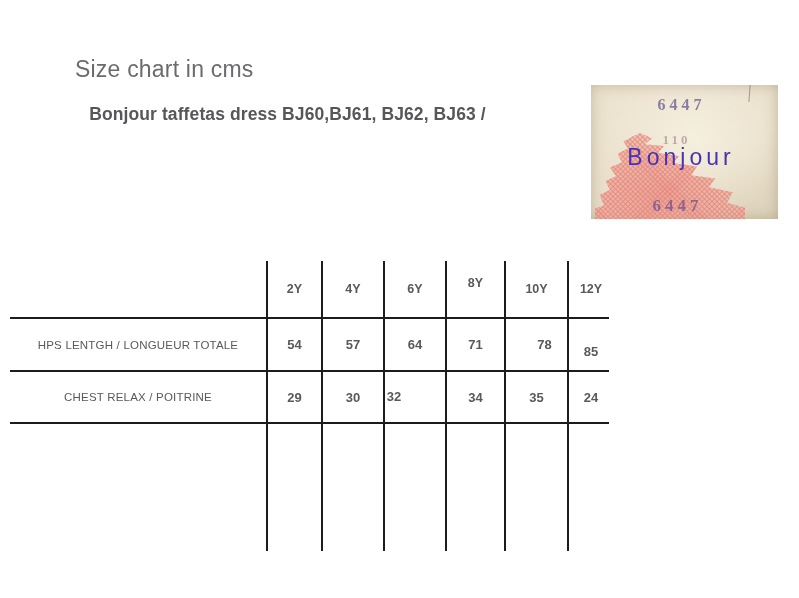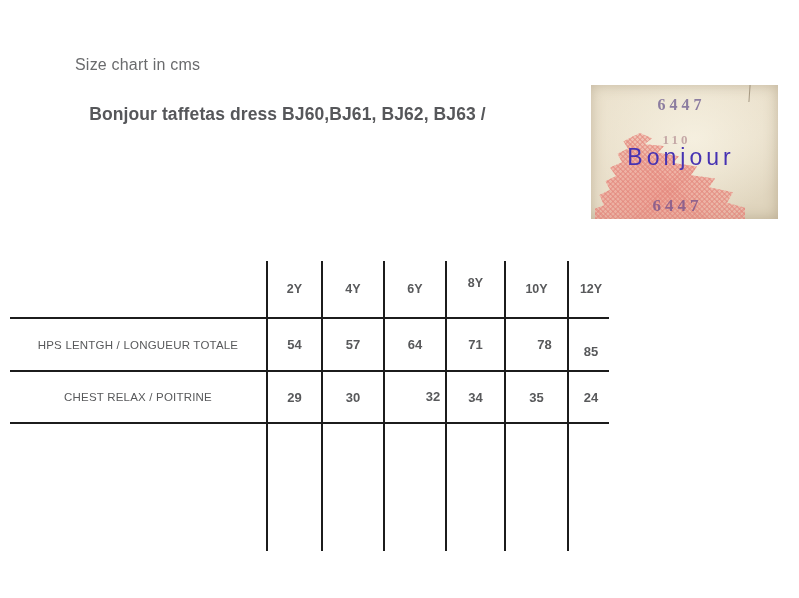--- a/index.html
+++ b/index.html
@@ -3,21 +3,21 @@
 <meta charset="utf-8">
 <style>
   html,body{margin:0;padding:0;}
   body{
     width:799px;height:598px;position:relative;background:#ffffff;overflow:hidden;
     font-family:"Liberation Sans", sans-serif;
   }
   
   .page-title{
     position:absolute;left:75px;top:56px;
-    font-size:16px;font-weight:400;color:#6a6b6d;letter-spacing:.2px;
+    font-size:23px;font-weight:400;color:#6a6b6d;letter-spacing:.2px;
   }
   .subtitle{
     position:absolute;left:40px;top:102px;width:495px;
     text-align:center;font-size:17.5px;font-weight:700;color:#56575a;
     line-height:25px;letter-spacing:.1px;
   }
   
   .logo{
     position:absolute;left:591px;top:85px;width:187px;height:134px;
     background:
@@ -116,19 +116,19 @@
     <div class="cell val" style="left:268px;top:319px;width:53px;height:51px">54</div>
     <div class="cell val" style="left:323px;top:319px;width:60px;height:51px">57</div>
     <div class="cell val" style="left:385px;top:319px;width:60px;height:51px">64</div>
     <div class="cell val" style="left:447px;top:319px;width:57px;height:51px">71</div>
     <div class="cell val" style="left:506px;top:319px;width:77px;height:51px">78</div>
     <div class="cell val" style="left:569px;top:319px;width:44px;height:65px">85</div>
 
     <div class="cell rowlabel" style="left:10px;top:372px;width:256px;height:50px">CHEST RELAX / POITRINE</div>
     <div class="cell val" style="left:268px;top:372px;width:53px;height:50px">29</div>
     <div class="cell val" style="left:323px;top:372px;width:60px;height:50px">30</div>
-    <div class="cell val" style="left:403px;top:372px;width:60px;height:48px">32</div>
+    <div class="cell val" style="left:364px;top:372px;width:60px;height:48px">32</div>
     <div class="cell val" style="left:447px;top:372px;width:57px;height:50px">34</div>
     <div class="cell val" style="left:506px;top:372px;width:61px;height:50px">35</div>
     <div class="cell val" style="left:569px;top:372px;width:44px;height:50px">24</div>
   </div>
 
 </div>
 
 </body></html>

